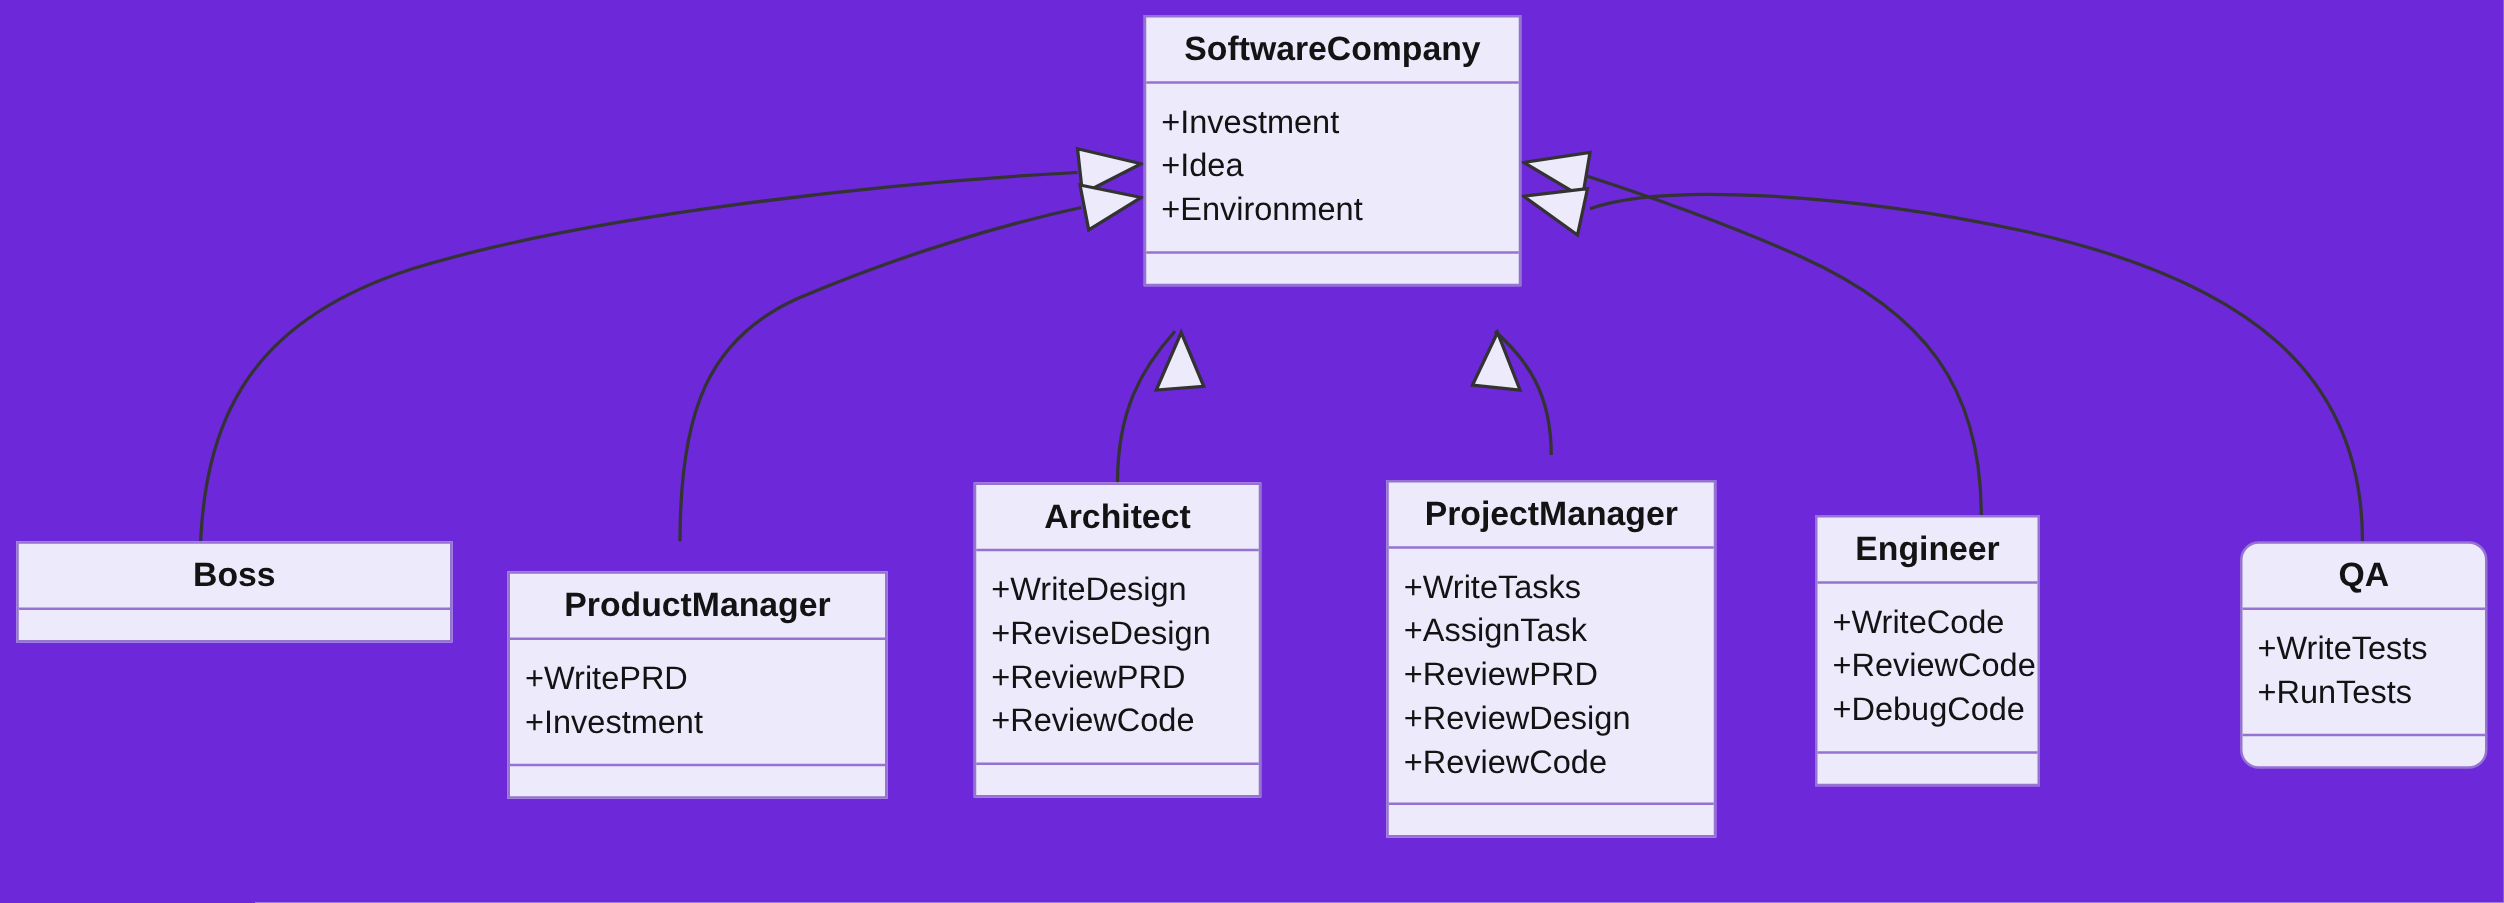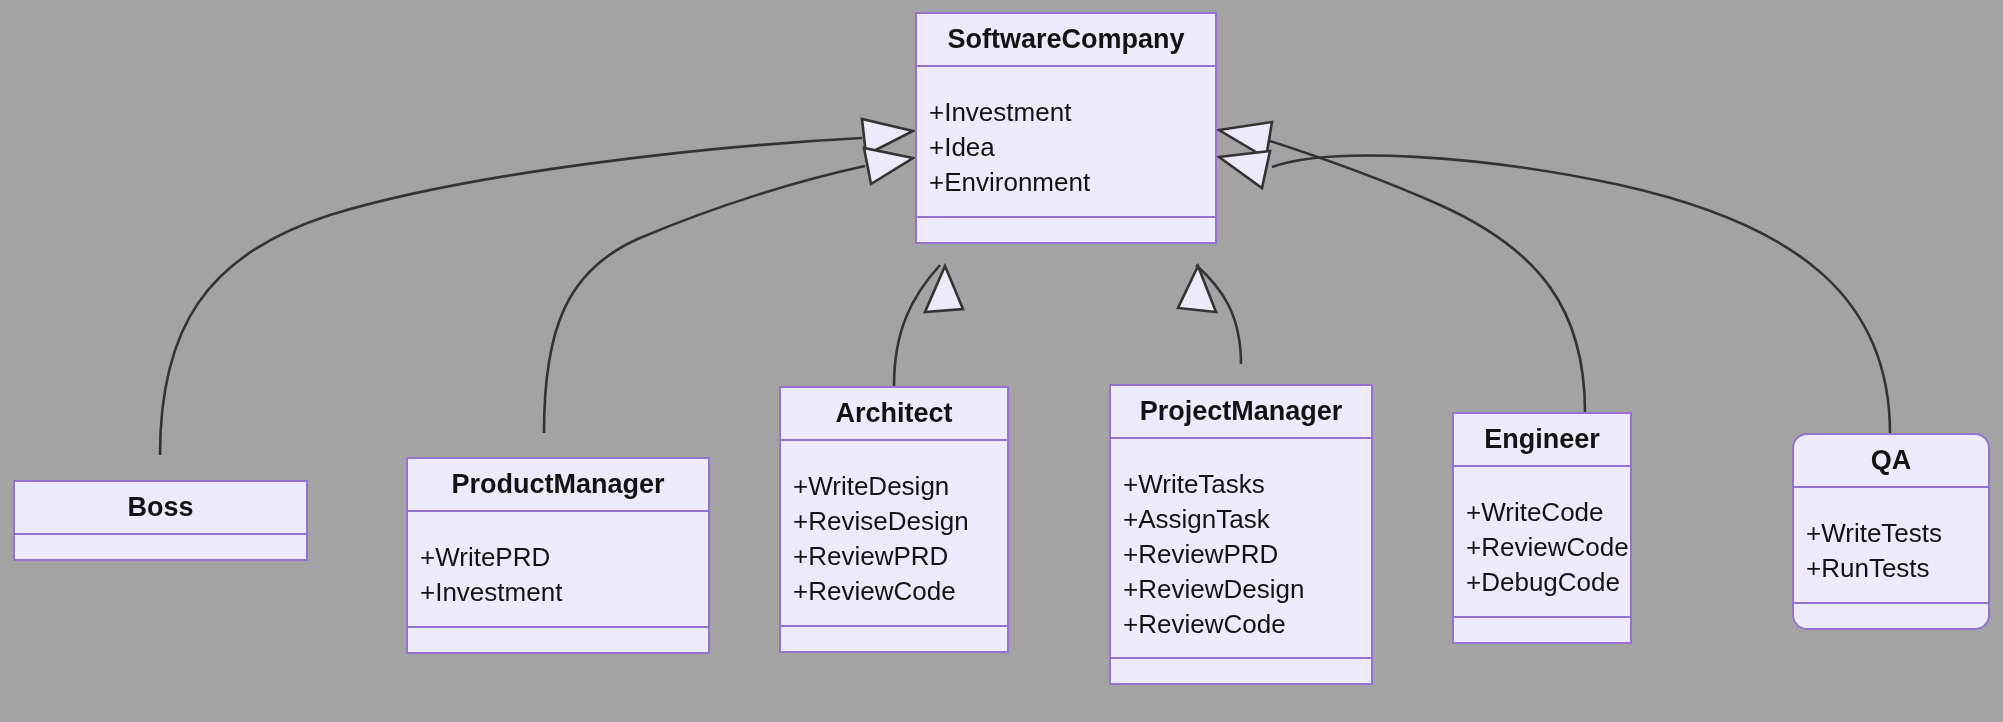--- a/index.html
+++ b/index.html
@@ -11,21 +11,21 @@
   body {
     font-family: "Liberation Sans", sans-serif;
     width: 2003px;
     height: 722px;
     overflow: hidden;
   }
   #diagram-root {
     position: relative;
     width: 2003px;
     height: 722px;
-    background: #a3a3a3;
+    background: #6d28d9;
   }
   #edge-layer {
     position: absolute;
     left: 0;
     top: 0;
     width: 2003px;
     height: 722px;
     pointer-events: none;
   }
   .uml-class {
@@ -40,36 +40,36 @@
     font-weight: bold;
     font-size: 27px;
     color: #131313;
     text-align: center;
     line-height: 1.05;
     padding: 11px 10px 12px 10px;
     border-bottom: 2px solid #9673D3;
     white-space: nowrap;
   }
   .class-attrs {
-    padding: 28px 12px 16px 12px;
+    padding: 13px 12px 16px 12px;
     border-bottom: 2px solid #9673D3;
     flex: 1 1 auto;
   }
   .attr-row {
     font-size: 26px;
     color: #131313;
     line-height: 1.34;
     white-space: nowrap;
   }
   .class-methods {
     min-height: 24px;
   }
   
   #cls-softwarecompany { left: 915px;  top: 12px;  width: 302px; }
-  #cls-boss            { left: 13px;   top: 480px; width: 295px; }
+  #cls-boss            { left: 13px;   top: 433px; width: 349px; }
   #cls-productmanager  { left: 406px;  top: 457px; width: 304px; }
   #cls-architect       { left: 779px;  top: 386px; width: 230px; }
   #cls-projectmanager  { left: 1109px; top: 364px; width: 264px; margin-top: 20px; }
   #cls-engineer        { left: 1452px; top: 412px; width: 180px; }
   #cls-qa              { left: 1792px; top: 433px; width: 198px; border-radius: 15px; }
 </style>
 </head>
 <body>
 
 <div id="diagram-root">

